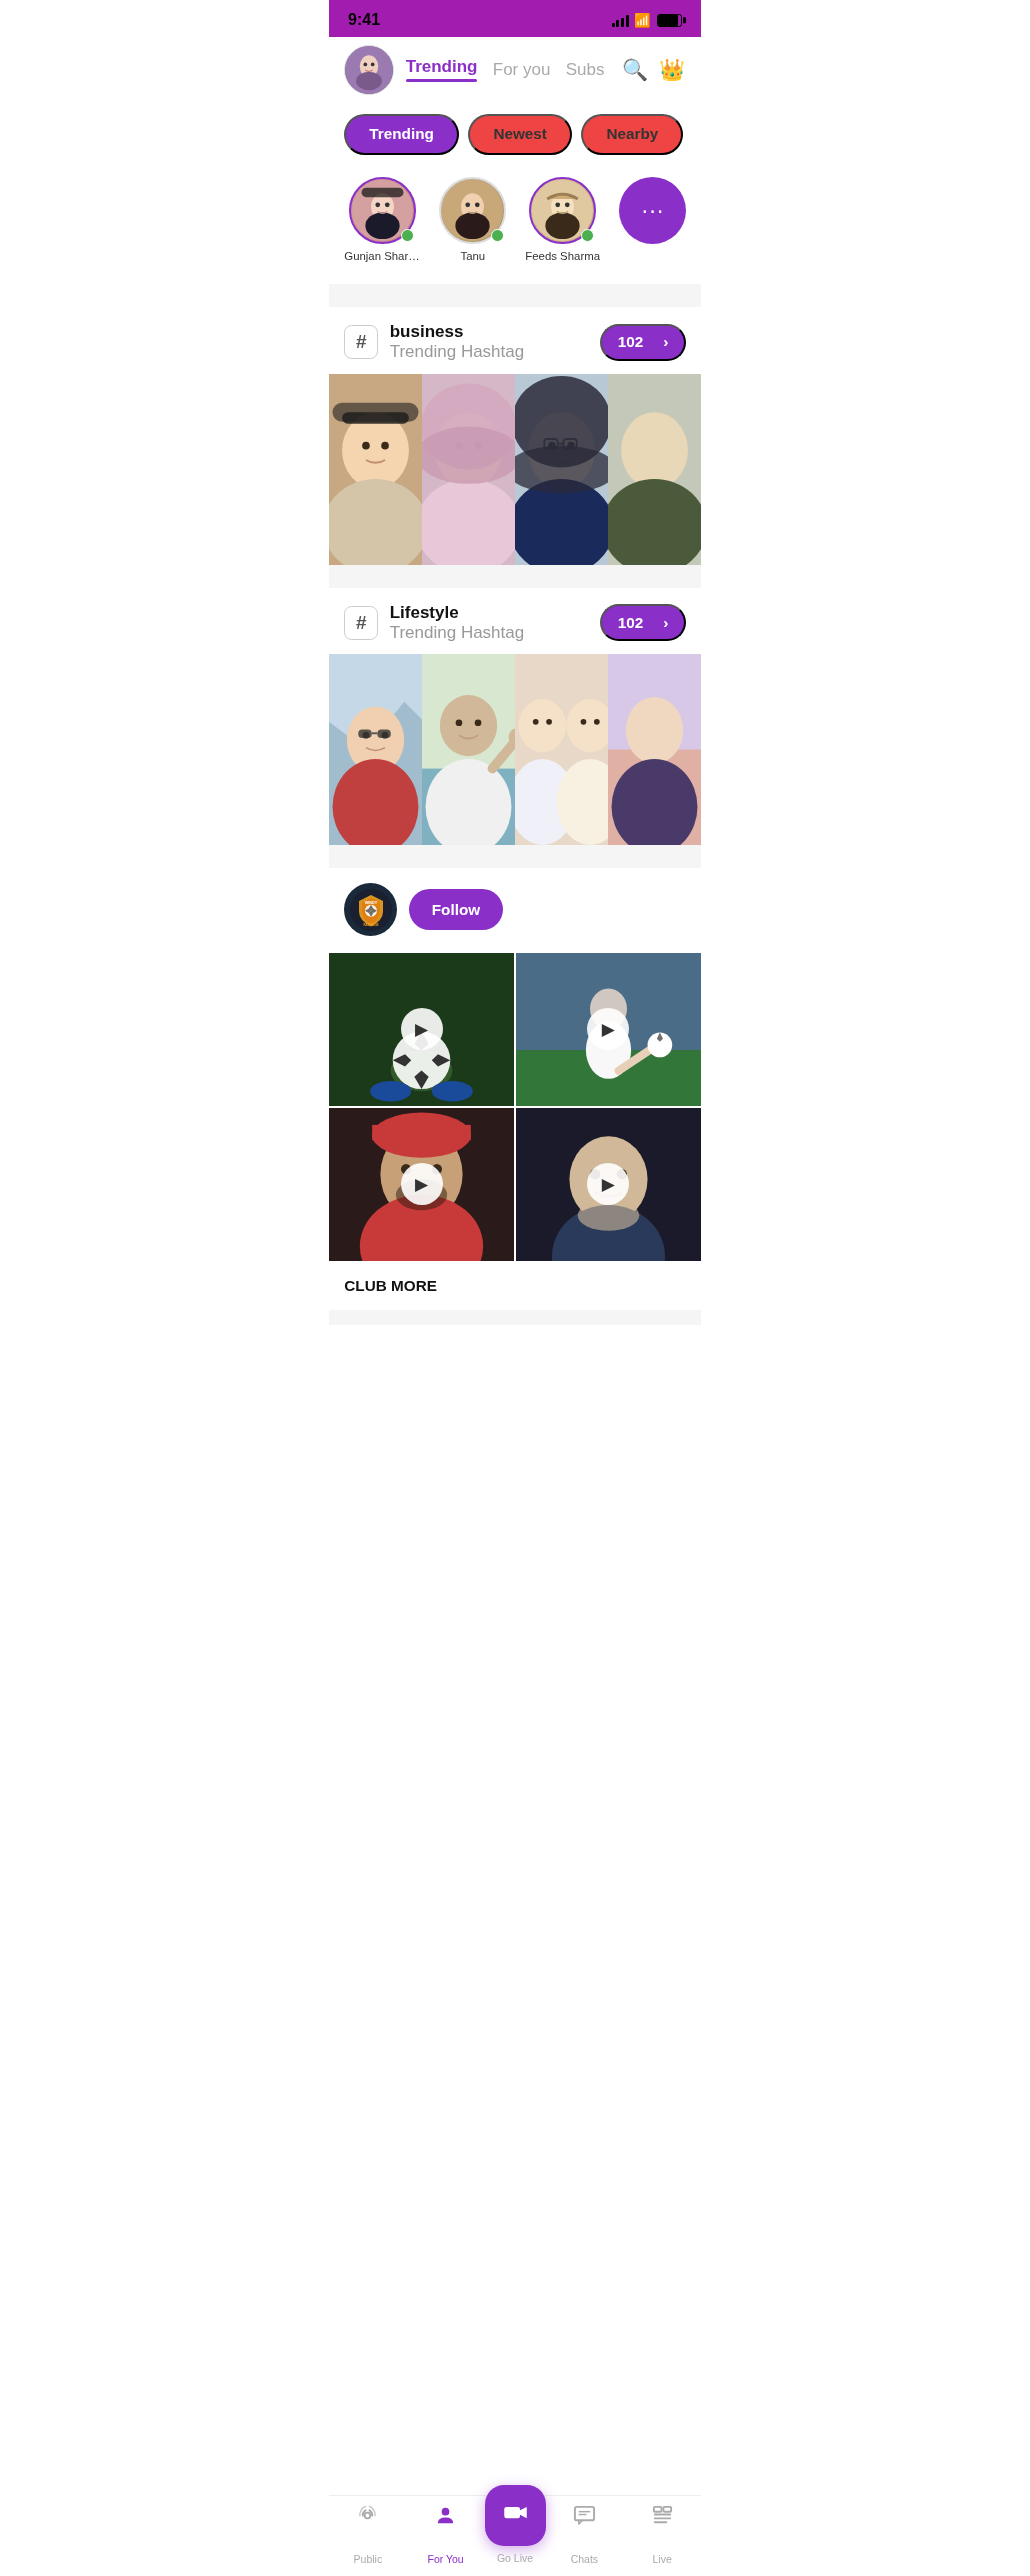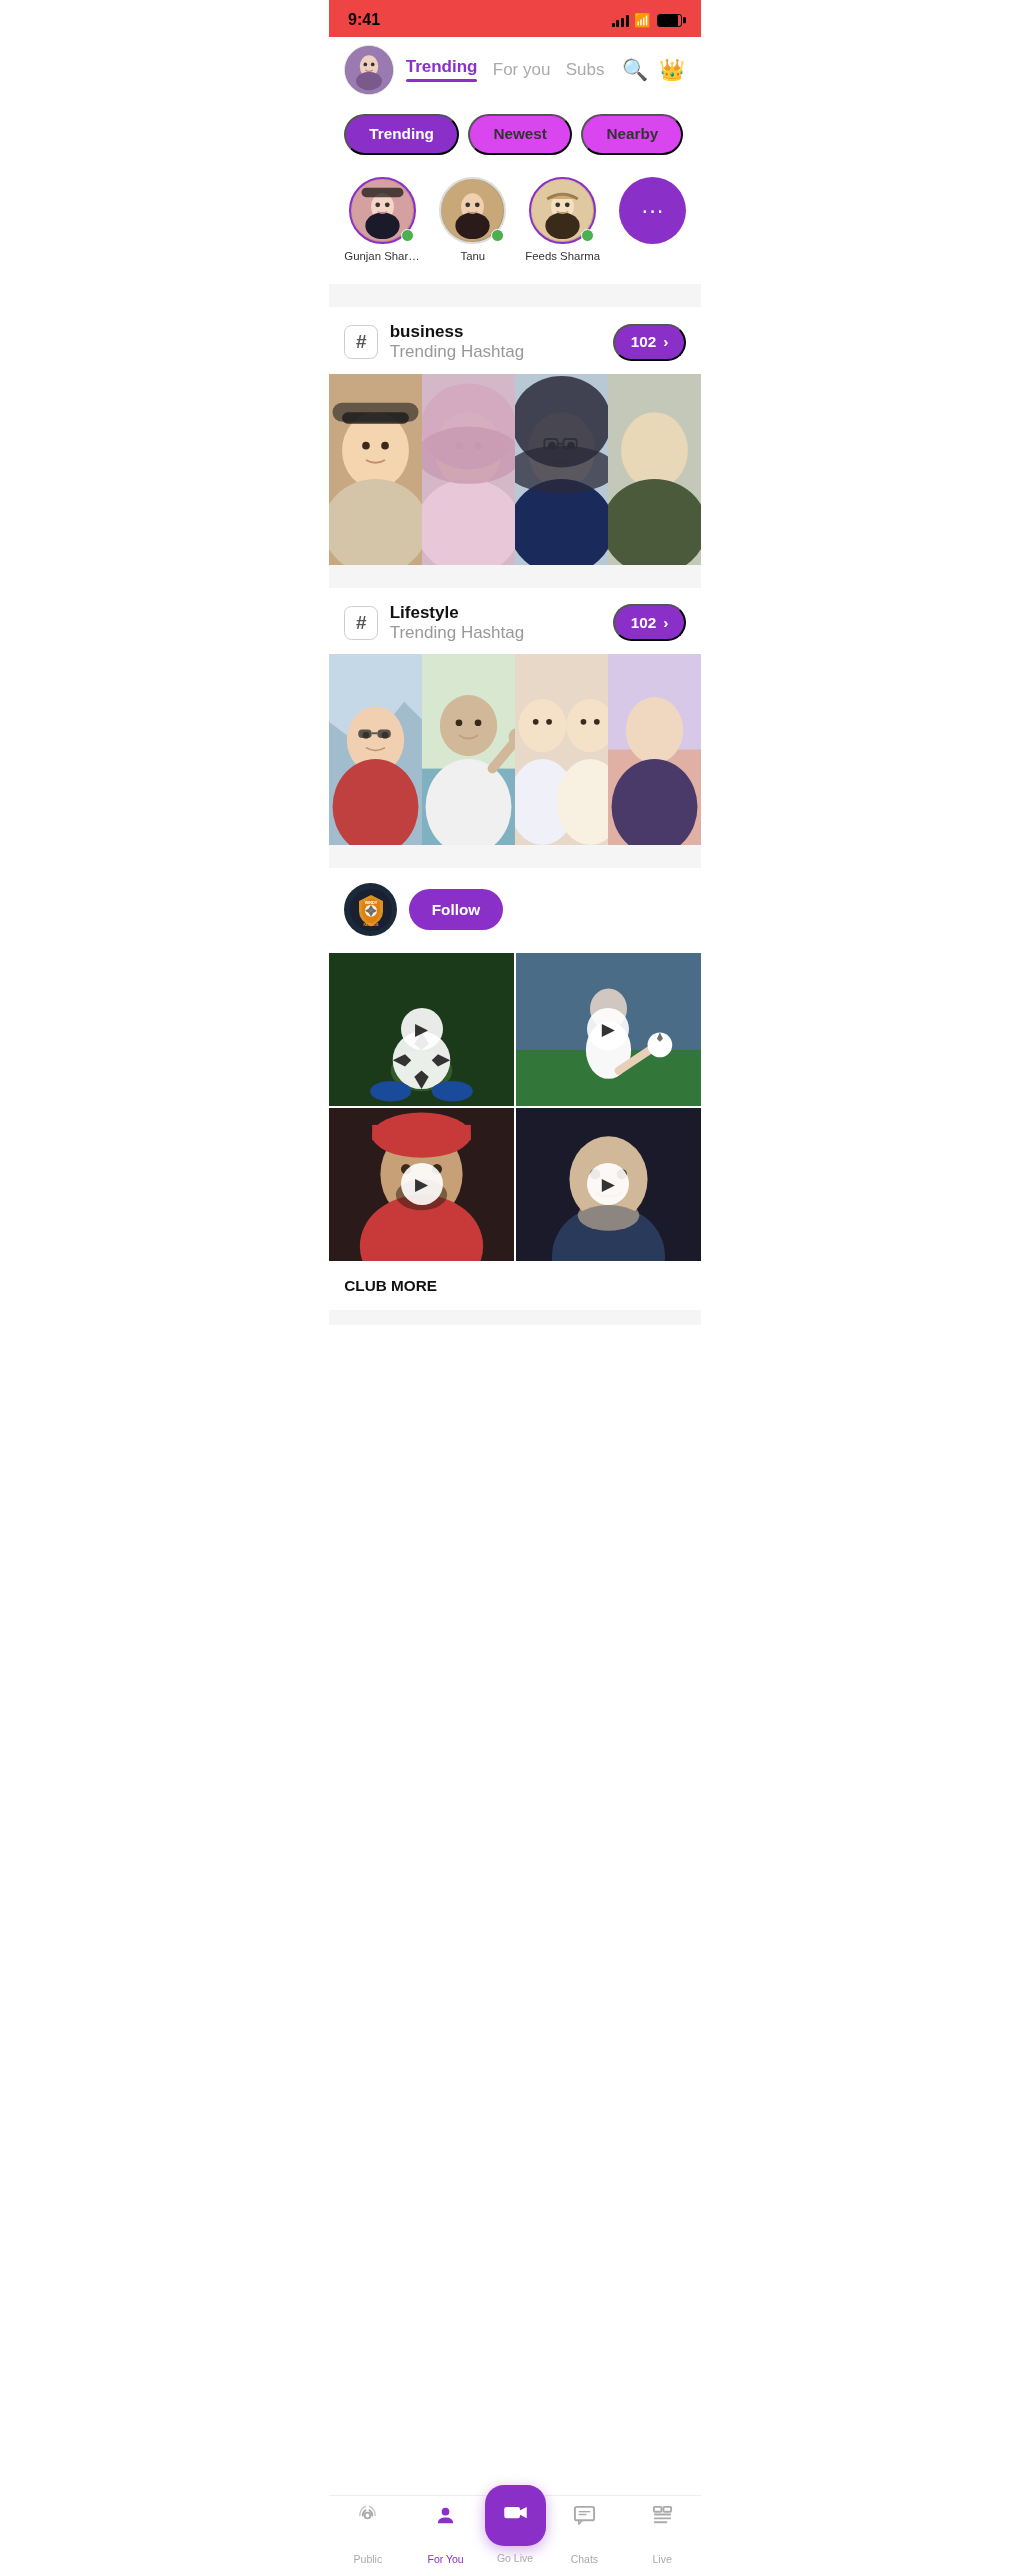--- a/index.html
+++ b/index.html
@@ -13,21 +13,21 @@
       background: #fff;
       position: relative;
     }
 
     
     .status-bar {
       display: flex;
       justify-content: space-between;
       align-items: center;
       padding: 11.4px 19px 7.6px;
-      background: #ef4444;
+      background: #a21caf;
     }
     .status-time {
       font-size: 16px;
       font-weight: 700;
       color: #000;
     }
     .status-icons {
       display: flex;
       align-items: center;
       gap: 5.7px;
@@ -156,21 +156,21 @@
       font-weight: 600;
       cursor: pointer;
       white-space: nowrap;
       flex-shrink: 0;
     }
     .pill.active {
       background: #8B2FC9;
       color: #fff;
     }
     .pill.inactive {
-      background: #d946ef;
+      background: #ef4444;
       color: #333;
     }
 
     
     .stories-row {
       display: flex;
       gap: 19px;
       padding: 11.4px 15.3px 15.3px;
       overflow-x: auto;
       background: #fff;
@@ -284,21 +284,21 @@
     }
     .count-badge {
       background: #8B2FC9;
       color: #fff;
       border-radius: 48px;
       padding: 7.6px 15.3px;
       font-size: 15.3px;
       font-weight: 600;
       display: flex;
       align-items: center;
-      gap: 7px;
+      gap: 20px;
     }
     .images-strip {
       display: flex;
       height: 191px;
       overflow: hidden;
     }
     .strip-img {
       flex: 1;
       overflow: hidden;
       position: relative;

